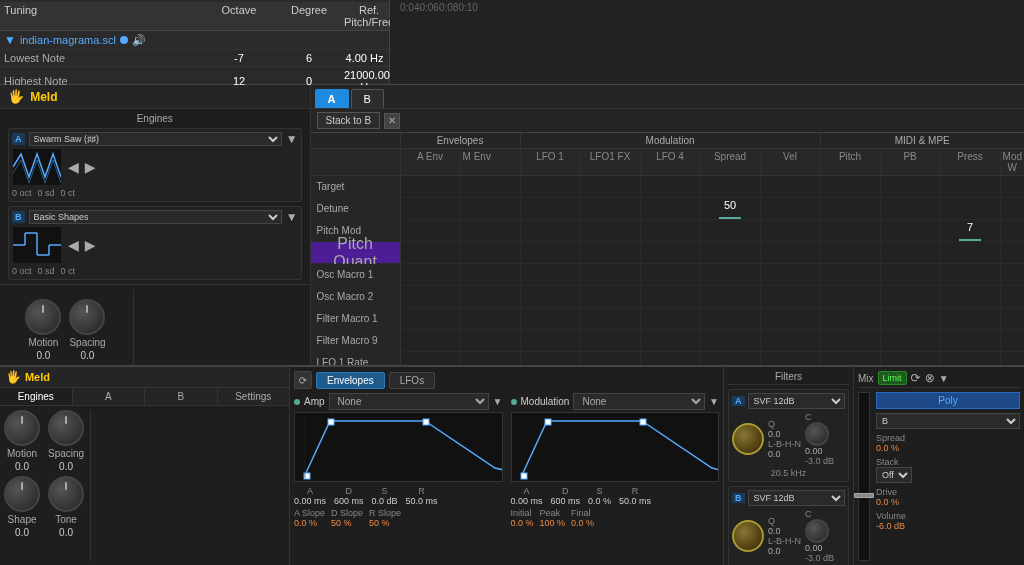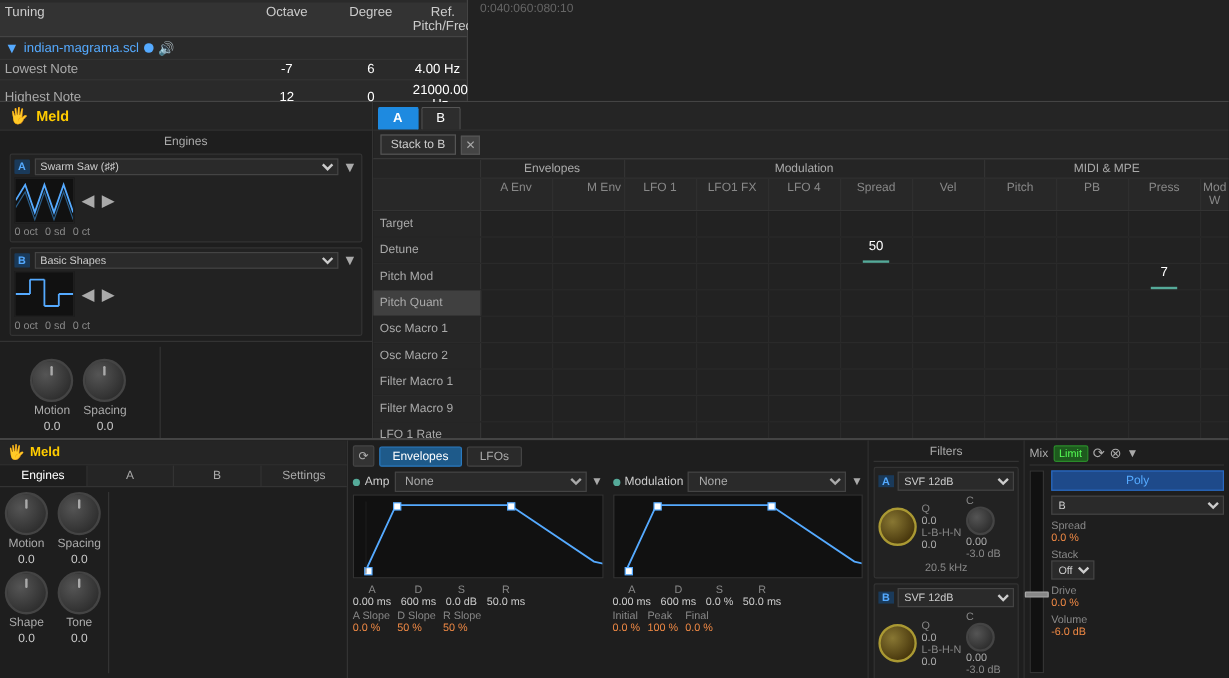--- a/index.html
+++ b/index.html
@@ -279,21 +279,21 @@
     <div style="display:flex; background:#252525; border-bottom:1px solid #333;">
       <div style="width:90px; background:#252525; border-right:1px solid #333;"></div>
       <div style="width:120px; text-align:center; padding:2px; color:#aaa; font-size:10px; border-right:1px solid #333;">Envelopes</div>
       <div style="width:300px; text-align:center; padding:2px; color:#aaa; font-size:10px; border-right:1px solid #333;">Modulation</div>
       <div style="flex:1; text-align:center; padding:2px; color:#aaa; font-size:10px;">MIDI &amp; MPE</div>
     </div>
 
     <div style="display:flex; background:#282828; border-bottom:1px solid #333;">
       <div style="width:90px; background:#282828; border-right:1px solid #333; padding:2px 4px; font-size:10px; color:#888;"></div>
       <div style="width:60px; text-align:center; padding:2px; color:#888; font-size:10px; border-right:1px solid #2f2f2f;">A Env</div>
-      <div style="width:60px; text-align:right; padding:2px; color:#888; font-size:10px; border-right:1px solid #2f2f2f;">M Env</div>
+      <div style="width:60px; text-align:left; padding:2px; color:#888; font-size:10px; border-right:1px solid #2f2f2f;">M Env</div>
       <div style="width:60px; text-align:center; padding:2px; color:#888; font-size:10px; border-right:1px solid #2f2f2f;">LFO 1</div>
       <div style="width:60px; text-align:center; padding:2px; color:#888; font-size:10px; border-right:1px solid #2f2f2f;">LFO1 FX</div>
       <div style="width:60px; text-align:center; padding:2px; color:#888; font-size:10px; border-right:1px solid #2f2f2f;">LFO 4</div>
       <div style="width:60px; text-align:center; padding:2px; color:#888; font-size:10px; border-right:1px solid #2f2f2f;">Spread</div>
       <div style="width:60px; text-align:center; padding:2px; color:#888; font-size:10px; border-right:1px solid #2f2f2f;">Vel</div>
       <div style="width:60px; text-align:center; padding:2px; color:#888; font-size:10px; border-right:1px solid #2f2f2f;">Pitch</div>
       <div style="width:60px; text-align:center; padding:2px; color:#888; font-size:10px; border-right:1px solid #2f2f2f;">PB</div>
       <div style="width:60px; text-align:center; padding:2px; color:#888; font-size:10px; border-right:1px solid #2f2f2f;">Press</div>
       <div style="flex:1; text-align:center; padding:2px; color:#888; font-size:10px;">Mod W</div>
     </div>
@@ -346,21 +346,21 @@
         <div style="width:60px; height:100%; border-right:1px solid #2a2a2a;"></div>
         <div style="width:60px; height:100%; border-right:1px solid #2a2a2a; display:flex; align-items:center; justify-content:center; flex-direction:column; position:relative;">
           <span style="color:#fff; font-size:11px; position:absolute; top:1px;">7</span>
           <div style="position:absolute; bottom:0; left:50%; transform:translateX(-50%); width:22px; height:2px; background:#5a9;"></div>
         </div>
         <div style="flex:1; height:100%;"></div>
       </div>
 
       <div id="remaining-rows">
           <div style="display: flex; border-bottom: 1px solid rgb(42, 42, 42); height: 22px; align-items: center;">
-            <div style="width: 90px; background: #404040; border-right: 1px solid rgb(51, 51, 51); padding: 2px 6px; font-size: 10px; color: rgb(170, 170, 170); height: 100%; display: flex; align-items: center;">Pitch Quant</div>
+            <div style="width: 90px; background: #4c1d95; border-right: 1px solid rgb(51, 51, 51); padding: 2px 6px; font-size: 16px; color: rgb(170, 170, 170); height: 100%; display: flex; align-items: center; text-align: center;">Pitch Quant</div>
             <div style="width: 60px; height: 100%; border-right: 1px solid rgb(42, 42, 42);"></div>
             <div style="width: 60px; height: 100%; border-right: 1px solid rgb(42, 42, 42);"></div>
             <div style="width: 60px; height: 100%; border-right: 1px solid rgb(42, 42, 42);"></div>
             <div style="width: 60px; height: 100%; border-right: 1px solid rgb(42, 42, 42);"></div>
             <div style="width: 60px; height: 100%; border-right: 1px solid rgb(42, 42, 42);"></div>
             <div style="width: 60px; height: 100%; border-right: 1px solid rgb(42, 42, 42);"></div>
             <div style="width: 60px; height: 100%; border-right: 1px solid rgb(42, 42, 42);"></div>
             <div style="width: 60px; height: 100%; border-right: 1px solid rgb(42, 42, 42);"></div>
             <div style="width: 60px; height: 100%; border-right: 1px solid rgb(42, 42, 42);"></div>
             <div style="width: 60px; height: 100%; border-right: 1px solid rgb(42, 42, 42);"></div>

